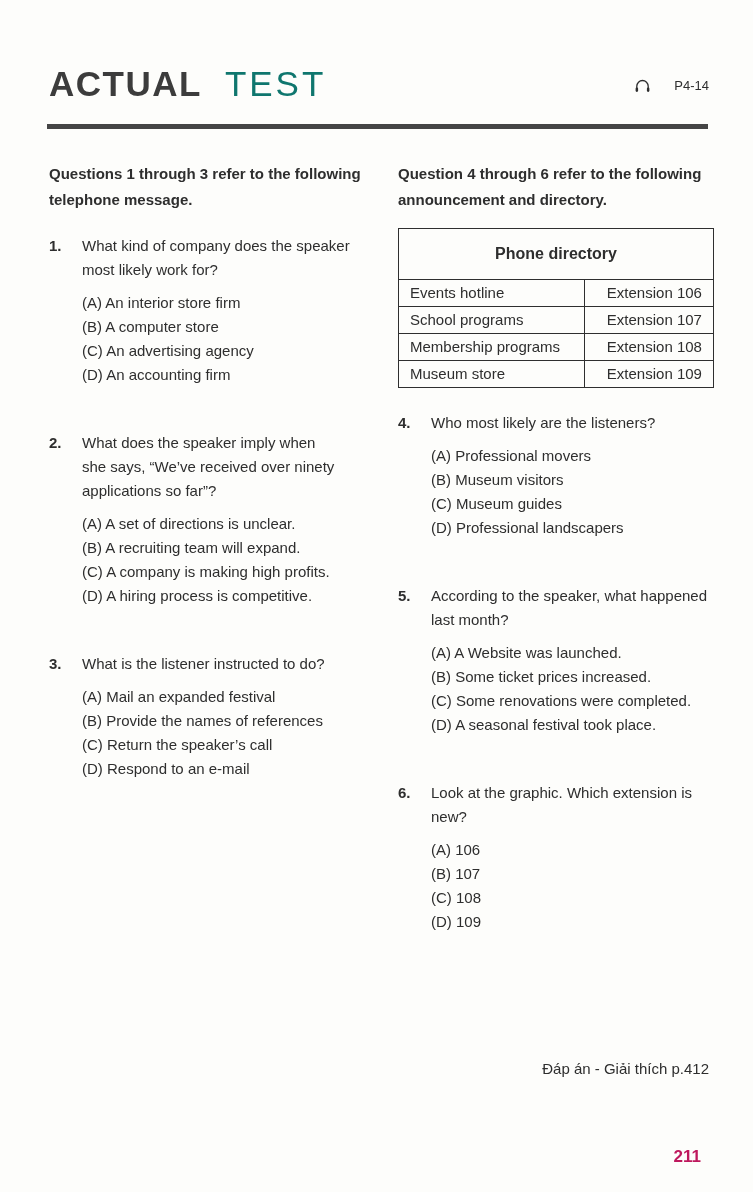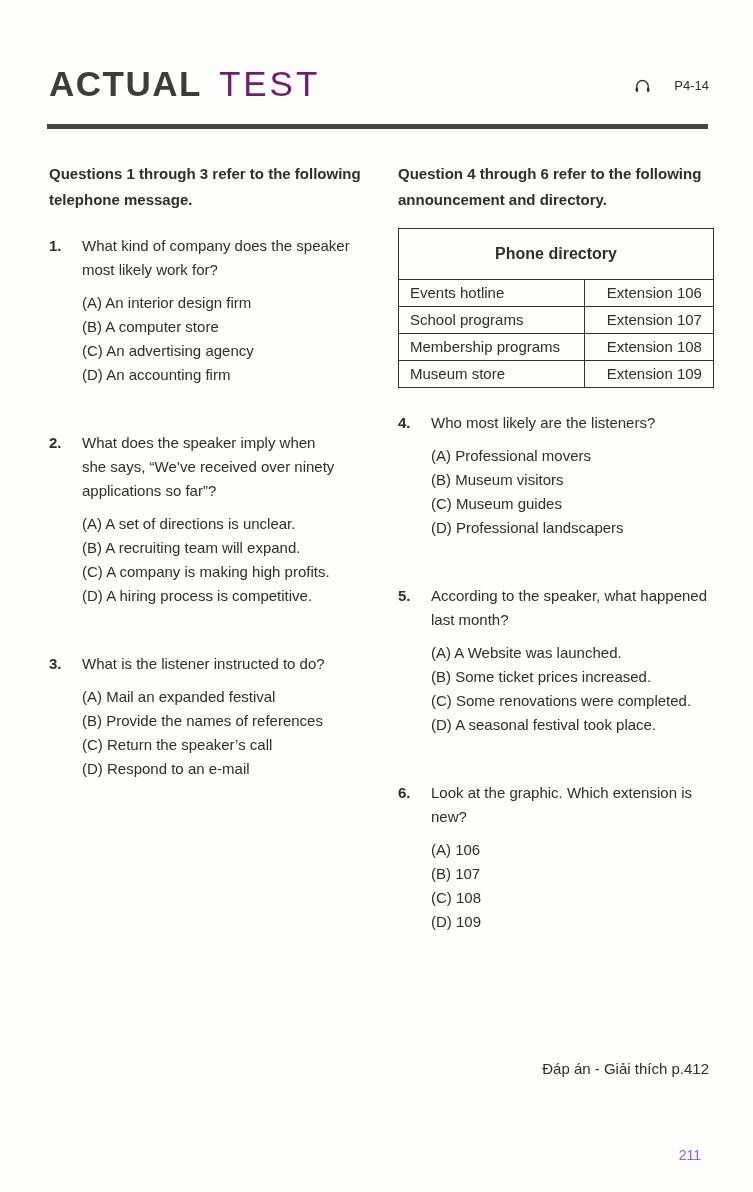--- a/index.html
+++ b/index.html
@@ -19,22 +19,22 @@
   
   .hdr {
     position: absolute; top: 66px; left: 49px; right: 44px;
     display: flex; justify-content: space-between; align-items: flex-end;
   }
   .title { white-space: nowrap; line-height: 1; }
   .title .t-bold {
     font-size: 35px; font-weight: 800; letter-spacing: 1.5px; color: #3c3c3c;
   }
   .title .t-light {
-    font-size: 35px; font-weight: 400; letter-spacing: 3px; color: #701a75;
-    margin-left: 17px;
+    font-size: 35px; font-weight: 400; letter-spacing: 3px; color: #0f766e;
+    margin-left: 23px;
   }
   .audio {
     display: flex; align-items: center; gap: 23px;
     font-size: 13px; color: #2e2e2e; padding-bottom: 8px;
   }
   .rule {
     position: absolute; top: 124px; left: 47px;
     width: 661px; height: 5px; background: #454545;
   }
 
@@ -76,21 +76,21 @@
   table.directory td.label-cell { width: 59%; }
   table.directory td.value-cell { padding-left: 22px; }
 
   
   .answer-note {
     position: absolute; top: 1060px; right: 44px;
     font-size: 15px; color: #2e2e2e;
   }
   .page-number {
     position: absolute; top: 1147px; right: 52px;
-    font-size: 14px; font-weight: normal; color: #8b5cf6;
+    font-size: 17px; font-weight: bold; color: #be185d;
   }
 </style>
 </head>
 <body>
 
 <div class="page">
 
   <div class="hdr">
     <div class="title">
       <span class="t-bold">ACTUAL</span><span class="t-light">TEST</span>
@@ -117,21 +117,21 @@
 
       <div class="question first-left">
         <div class="q-head">
           <span class="q-num">1.</span>
           <span class="q-text">
             <span class="line">What kind of company does the speaker</span>
             <span class="line">most likely work for?</span>
           </span>
         </div>
         <ul class="options">
-          <li>(A) An interior design firm</li>
+          <li>(A) An interior store firm</li>
           <li>(B) A computer store</li>
           <li>(C) An advertising agency</li>
           <li>(D) An accounting firm</li>
         </ul>
       </div>
 
       <div class="question">
         <div class="q-head">
           <span class="q-num">2.</span>
           <span class="q-text">

